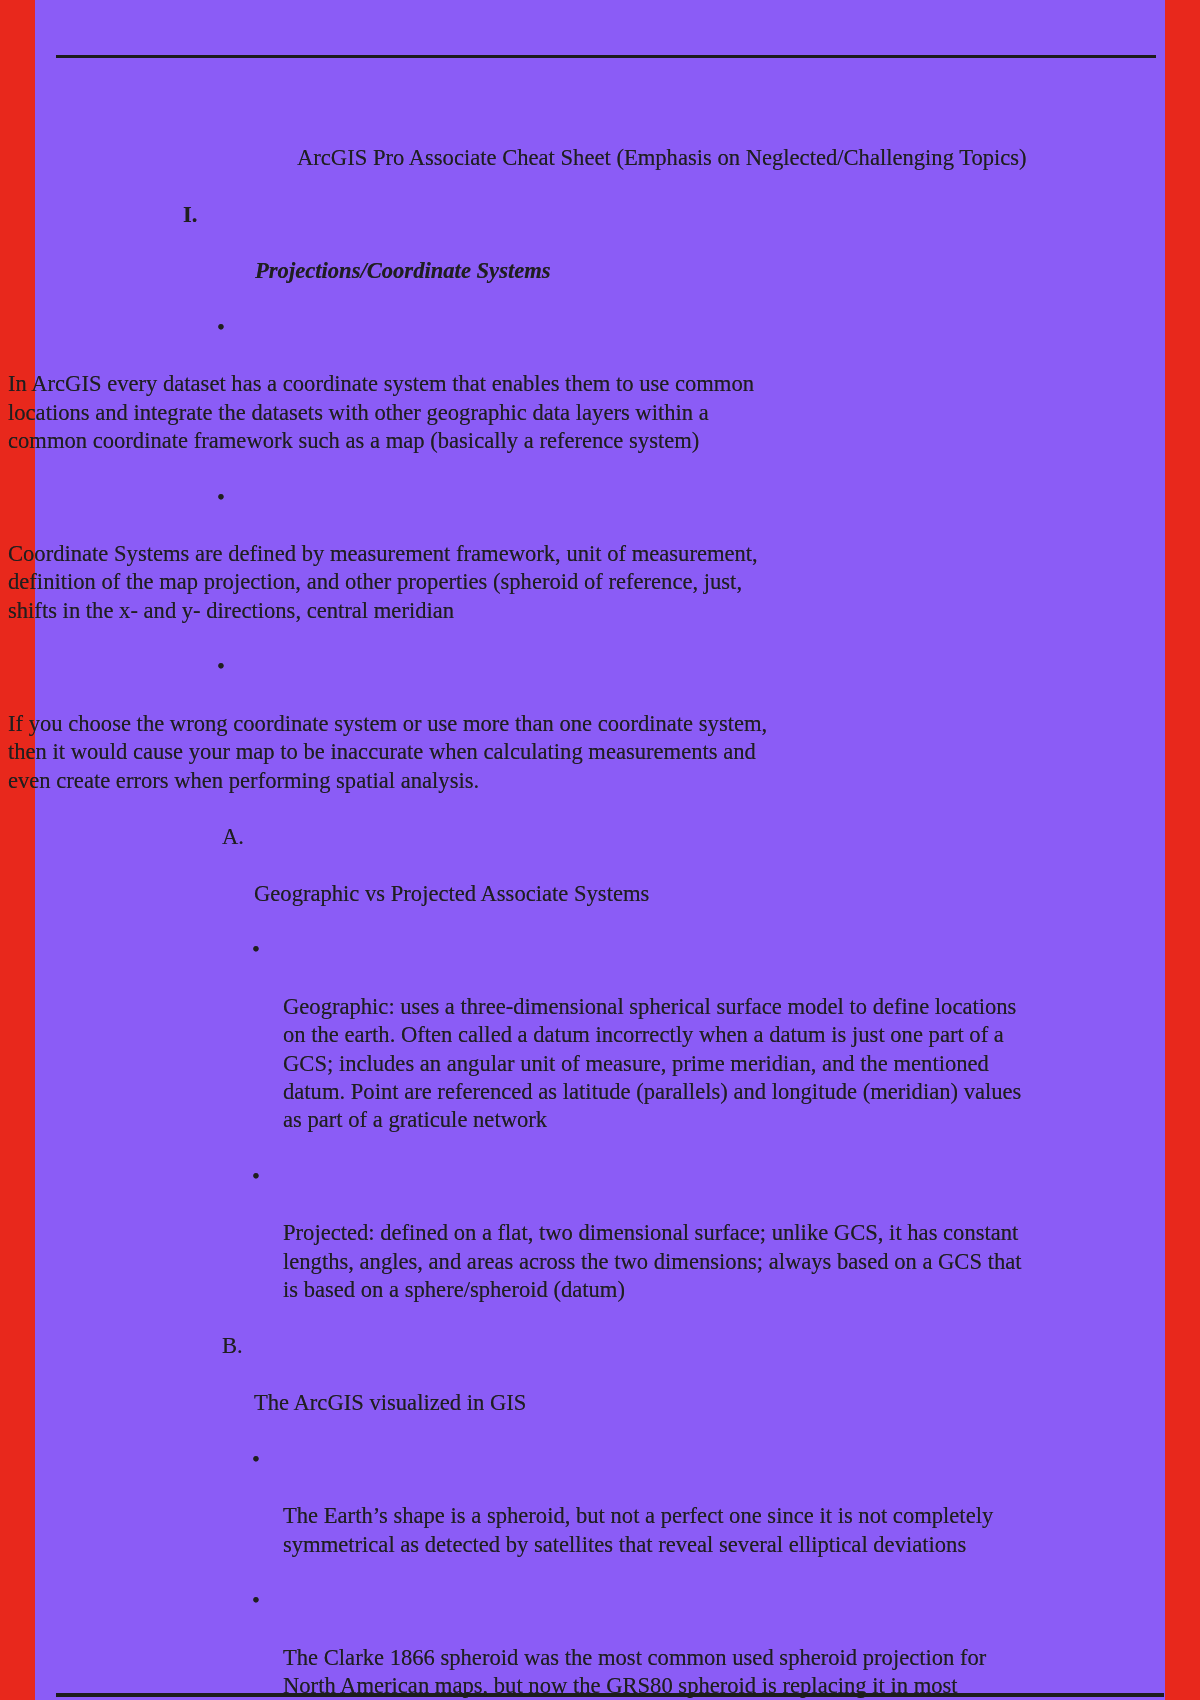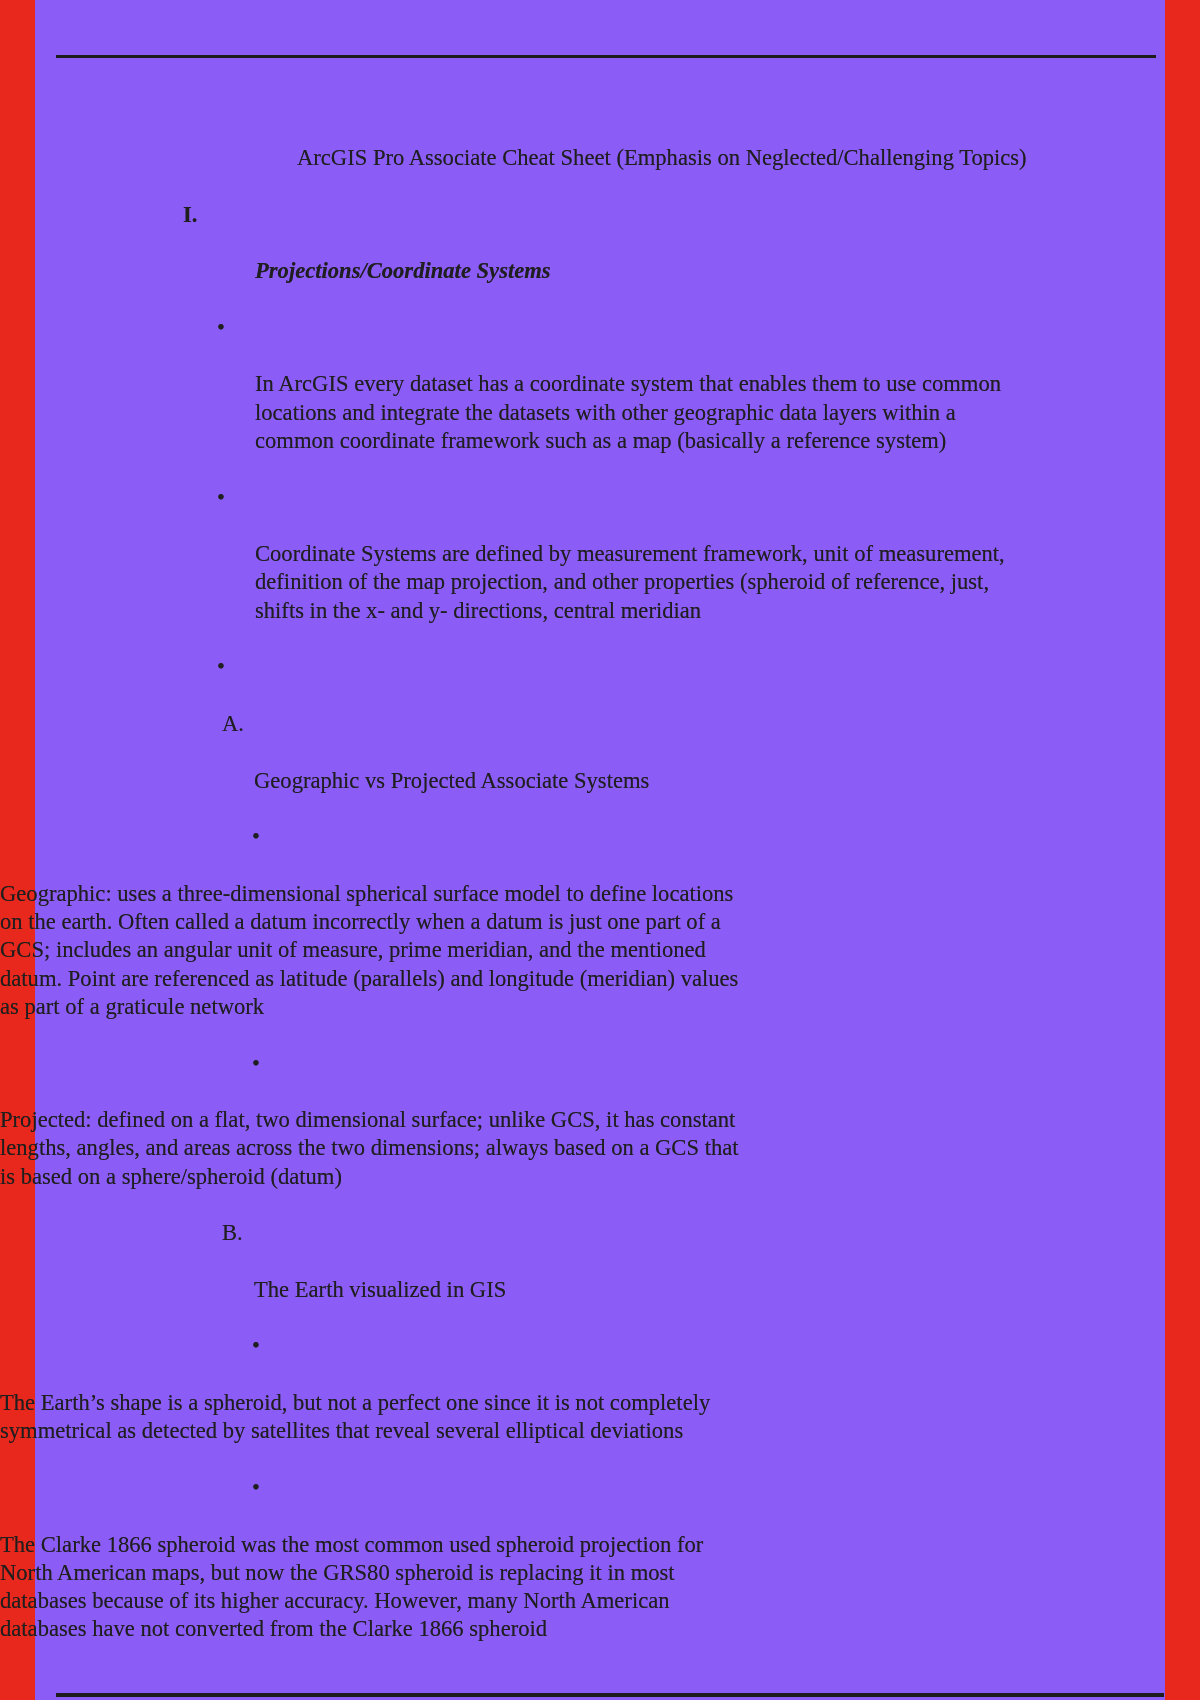--- a/index.html
+++ b/index.html
@@ -20,22 +20,22 @@
   }
   .title{margin:0 0 28.3px 0;padding-left:297px;}
   .item{position:relative;white-space:pre-line;}
   .heading{font-weight:bold;}
   .marker{position:absolute;top:0;}
   .m-num{left:183px;font-weight:bold;}
   .m-b1{left:217px;}
   .m-b2{left:252px;}
   .m-letter{left:222px;}
   .t-head{padding-left:255px;font-style:italic;}
-  .t1{padding-left:255px;}
-  .t2{}
+  .t1{margin-left:8px;}
+  .t2{padding-left:283px;}
   .tl{padding-left:254px;}
   .txt{display:block;}
 </style>
 </head>
 <body>
 
 <div class="page">
 
   <div class="edge-bar left"></div>
   <div class="edge-bar right"></div>
@@ -61,20 +61,23 @@
 
     <div class="item">
       <span class="marker m-b1">•</span>
       <span class="txt t1">Coordinate Systems are defined by measurement framework, unit of measurement,
 definition of the map projection, and other properties (spheroid of reference, just,
 shifts in the x- and y- directions, central meridian</span>
     </div>
 
     <div class="item">
       <span class="marker m-b1">•</span>
+      <span class="txt t1">If you choose the wrong coordinate system or use more than one coordinate system,
+then it would cause your map to be inaccurate when calculating measurements and
+even create errors when performing spatial analysis.</span>
     </div>
 
     <div class="item">
       <span class="marker m-letter">A.</span>
       <span class="txt tl">Geographic vs Projected Associate Systems</span>
     </div>
 
     <div class="item">
       <span class="marker m-b2">•</span>
       <span class="txt t2">Geographic: uses a three-dimensional spherical surface model to define locations
@@ -86,21 +89,21 @@
 
     <div class="item">
       <span class="marker m-b2">•</span>
       <span class="txt t2">Projected: defined on a flat, two dimensional surface; unlike GCS, it has constant
 lengths, angles, and areas across the two dimensions; always based on a GCS that
 is based on a sphere/spheroid (datum)</span>
     </div>
 
     <div class="item">
       <span class="marker m-letter">B.</span>
-      <span class="txt tl">The Earth visualized in GIS</span>
+      <span class="txt tl">The ArcGIS visualized in GIS</span>
     </div>
 
     <div class="item">
       <span class="marker m-b2">•</span>
       <span class="txt t2">The Earth’s shape is a spheroid, but not a perfect one since it is not completely
 symmetrical as detected by satellites that reveal several elliptical deviations</span>
     </div>
 
     <div class="item">
       <span class="marker m-b2">•</span>

